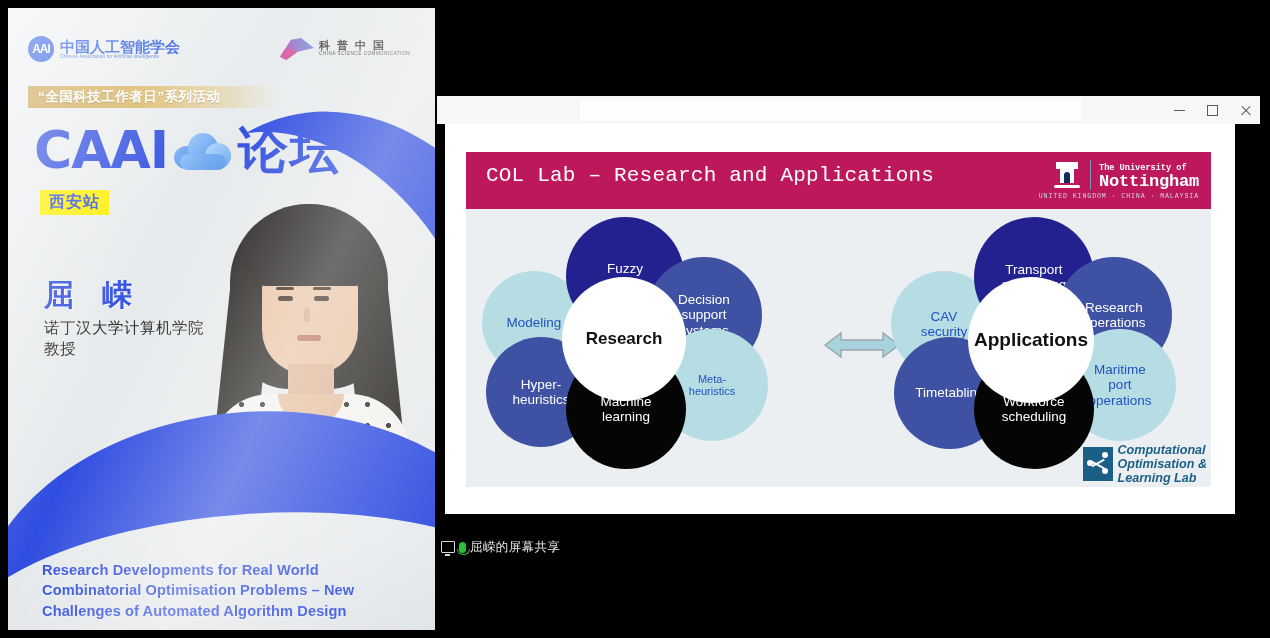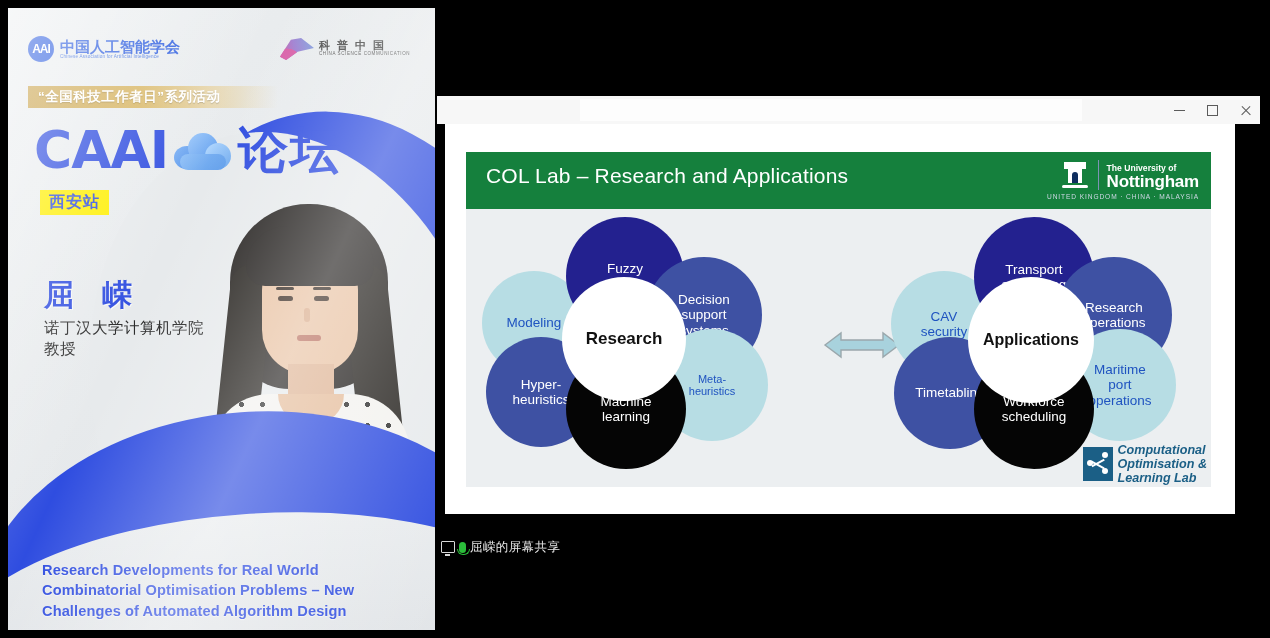--- a/index.html
+++ b/index.html
@@ -106,21 +106,21 @@
   .wbtn{width:13px;height:13px;position:relative;cursor:default;}
   .wbtn.min::after{content:"";position:absolute;left:1px;top:6px;width:11px;height:1.4px;background:#5b5b5b;}
   .wbtn.max::after{content:"";position:absolute;left:1px;top:1px;width:9px;height:9px;border:1.4px solid #5b5b5b;}
   .wbtn.close::before,.wbtn.close::after{content:"";position:absolute;left:1px;top:6px;width:12px;height:1.4px;background:#5b5b5b;}
   .wbtn.close::before{transform:rotate(45deg);} .wbtn.close::after{transform:rotate(-45deg);}
 
   .stage{position:absolute;left:2px;top:116px;width:823px;height:412px;background:#000;}
   .slide{position:absolute;left:8px;top:0px;width:790px;height:390px;background:#fff;}
 
   
-  .sl-head{position:absolute;left:21px;top:28px;width:745px;height:57px;background:#15803d;}
+  .sl-head{position:absolute;left:21px;top:28px;width:745px;height:57px;background:#be185d;font-family:Liberation Mono, monospace;}
   .sl-title{position:absolute;left:20px;top:12px;font-size:21px;color:#fff;letter-spacing:.2px;}
   .nott{position:absolute;right:12px;top:6px;display:flex;align-items:flex-end;gap:8px;}
   .nott-mark{width:30px;height:30px;position:relative;margin-top:2px;}
   .nott-mark .tw{position:absolute;left:8px;top:2px;width:14px;height:21px;background:#fff;}
   .nott-mark .cr1{position:absolute;left:4px;top:2px;width:5px;height:7px;background:#fff;}
   .nott-mark .cr2{position:absolute;left:21px;top:2px;width:5px;height:7px;background:#fff;}
   .nott-mark .arch{position:absolute;left:12px;top:12px;width:6px;height:11px;background:#0e2d5e;border-radius:3px 3px 0 0;}
   .nott-mark .wave{position:absolute;left:2px;top:25px;width:26px;height:3px;background:#fff;border-radius:2px;}
   .nott-div{width:1px;height:30px;background:#7d93b4;margin-top:2px;}
   .nott-txt .t1{font-size:8.6px;color:#fff;font-weight:bold;line-height:1.1;}
@@ -318,21 +318,21 @@
           <div class="bub mblue" style="left:590px;top:48px;width:116px;height:116px;font-size:13.5px;white-space:pre-line;">
             <span>Research
 operations</span></div>
           <div class="bub lblue" style="left:598px;top:120px;width:112px;height:112px;font-size:13.5px;white-space:pre-line;">
             <span>Maritime
 port
 operations</span></div>
           <div class="bub black" style="left:508px;top:140px;width:120px;height:120px;font-size:13.5px;white-space:pre-line;">
             <span>Workforce
 scheduling</span></div>
-          <div class="bub white" style="left:502px;top:68px;width:126px;height:126px;font-size:16px;">
+          <div class="bub white" style="left:502px;top:68px;width:126px;height:126px;font-size:19px;">
             <span>Applications</span>
             </div>
 
           <div class="collogo">
             <div class="sq">
               <i></i>
                 <i></i>
                 <i></i>
                 <b></b>
                 <u></u>

